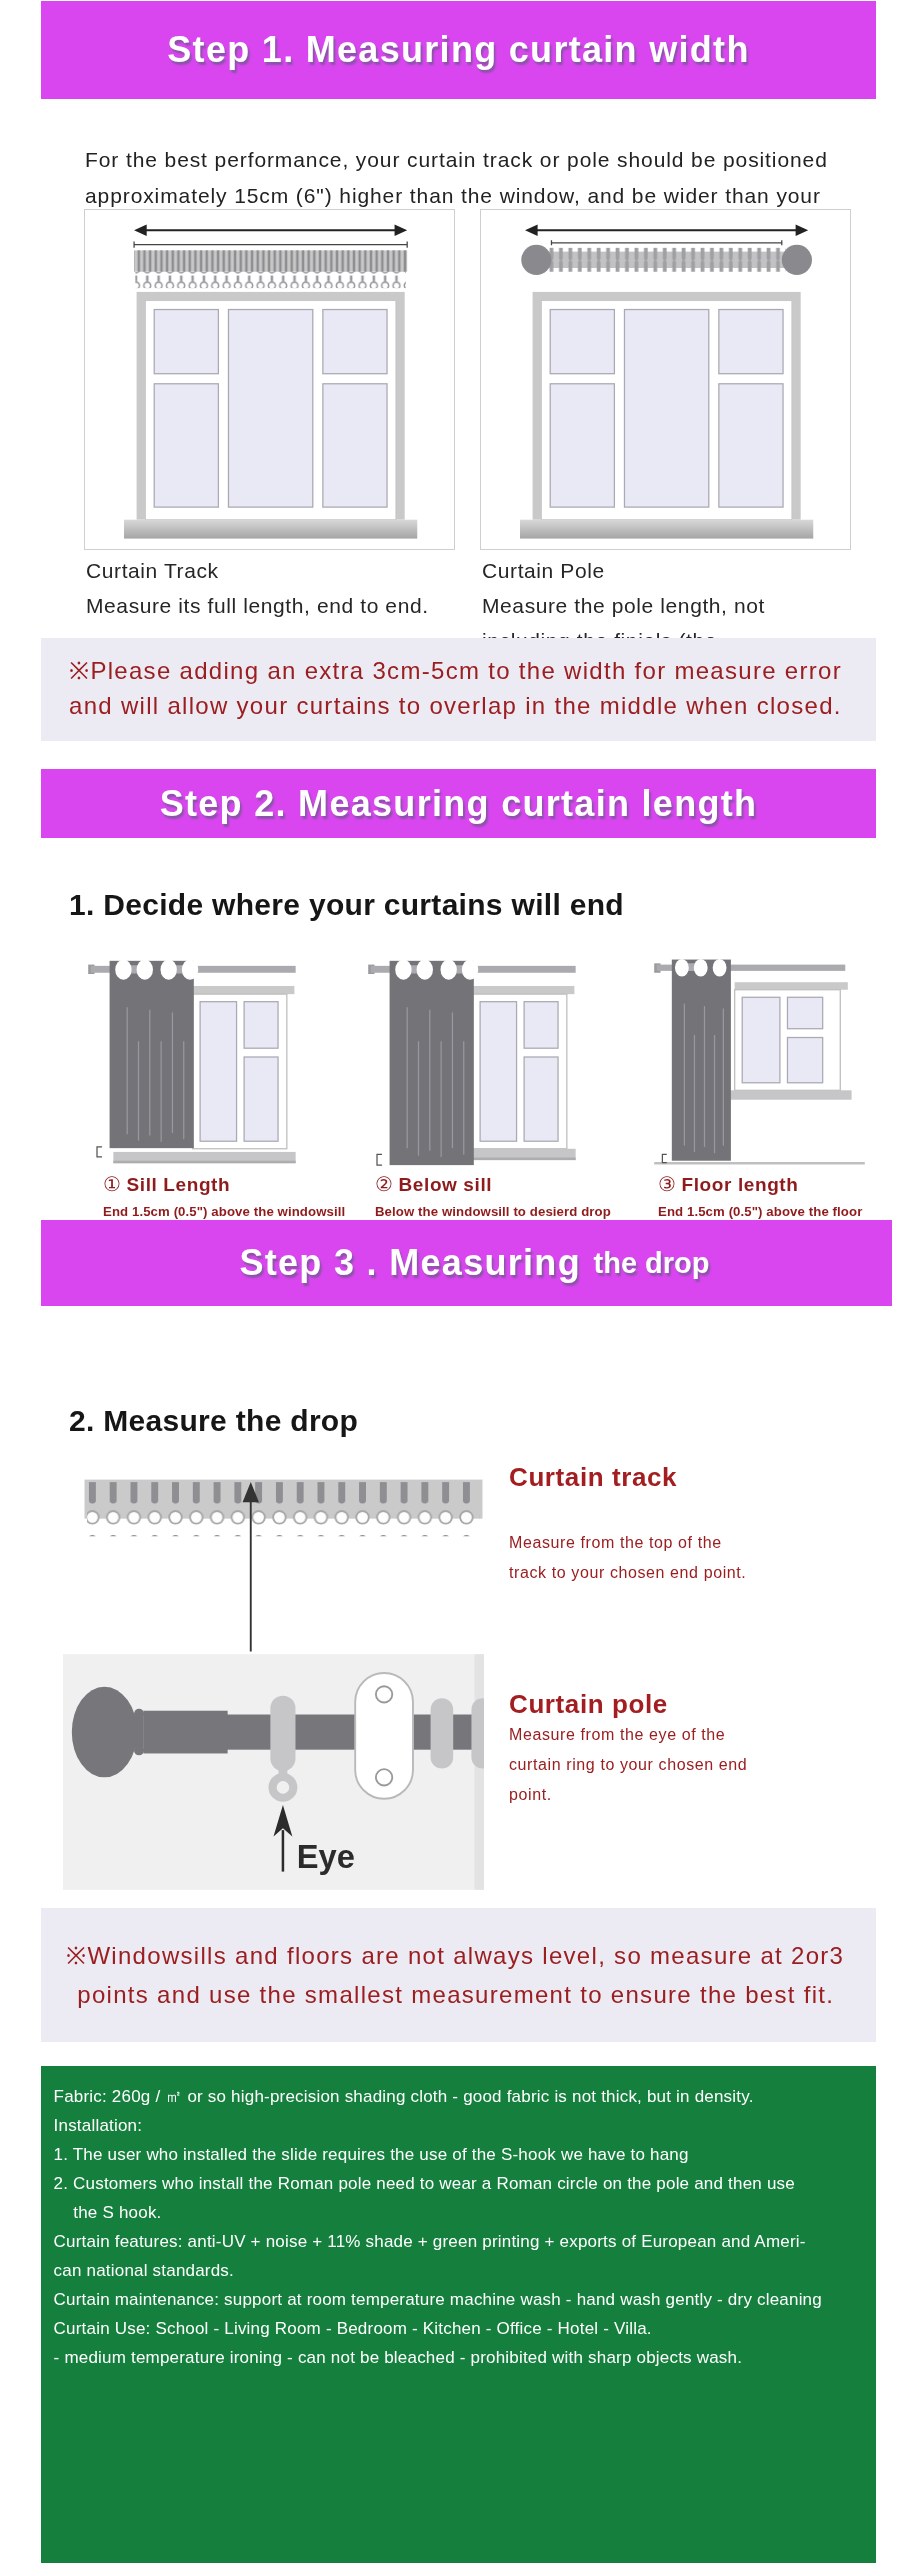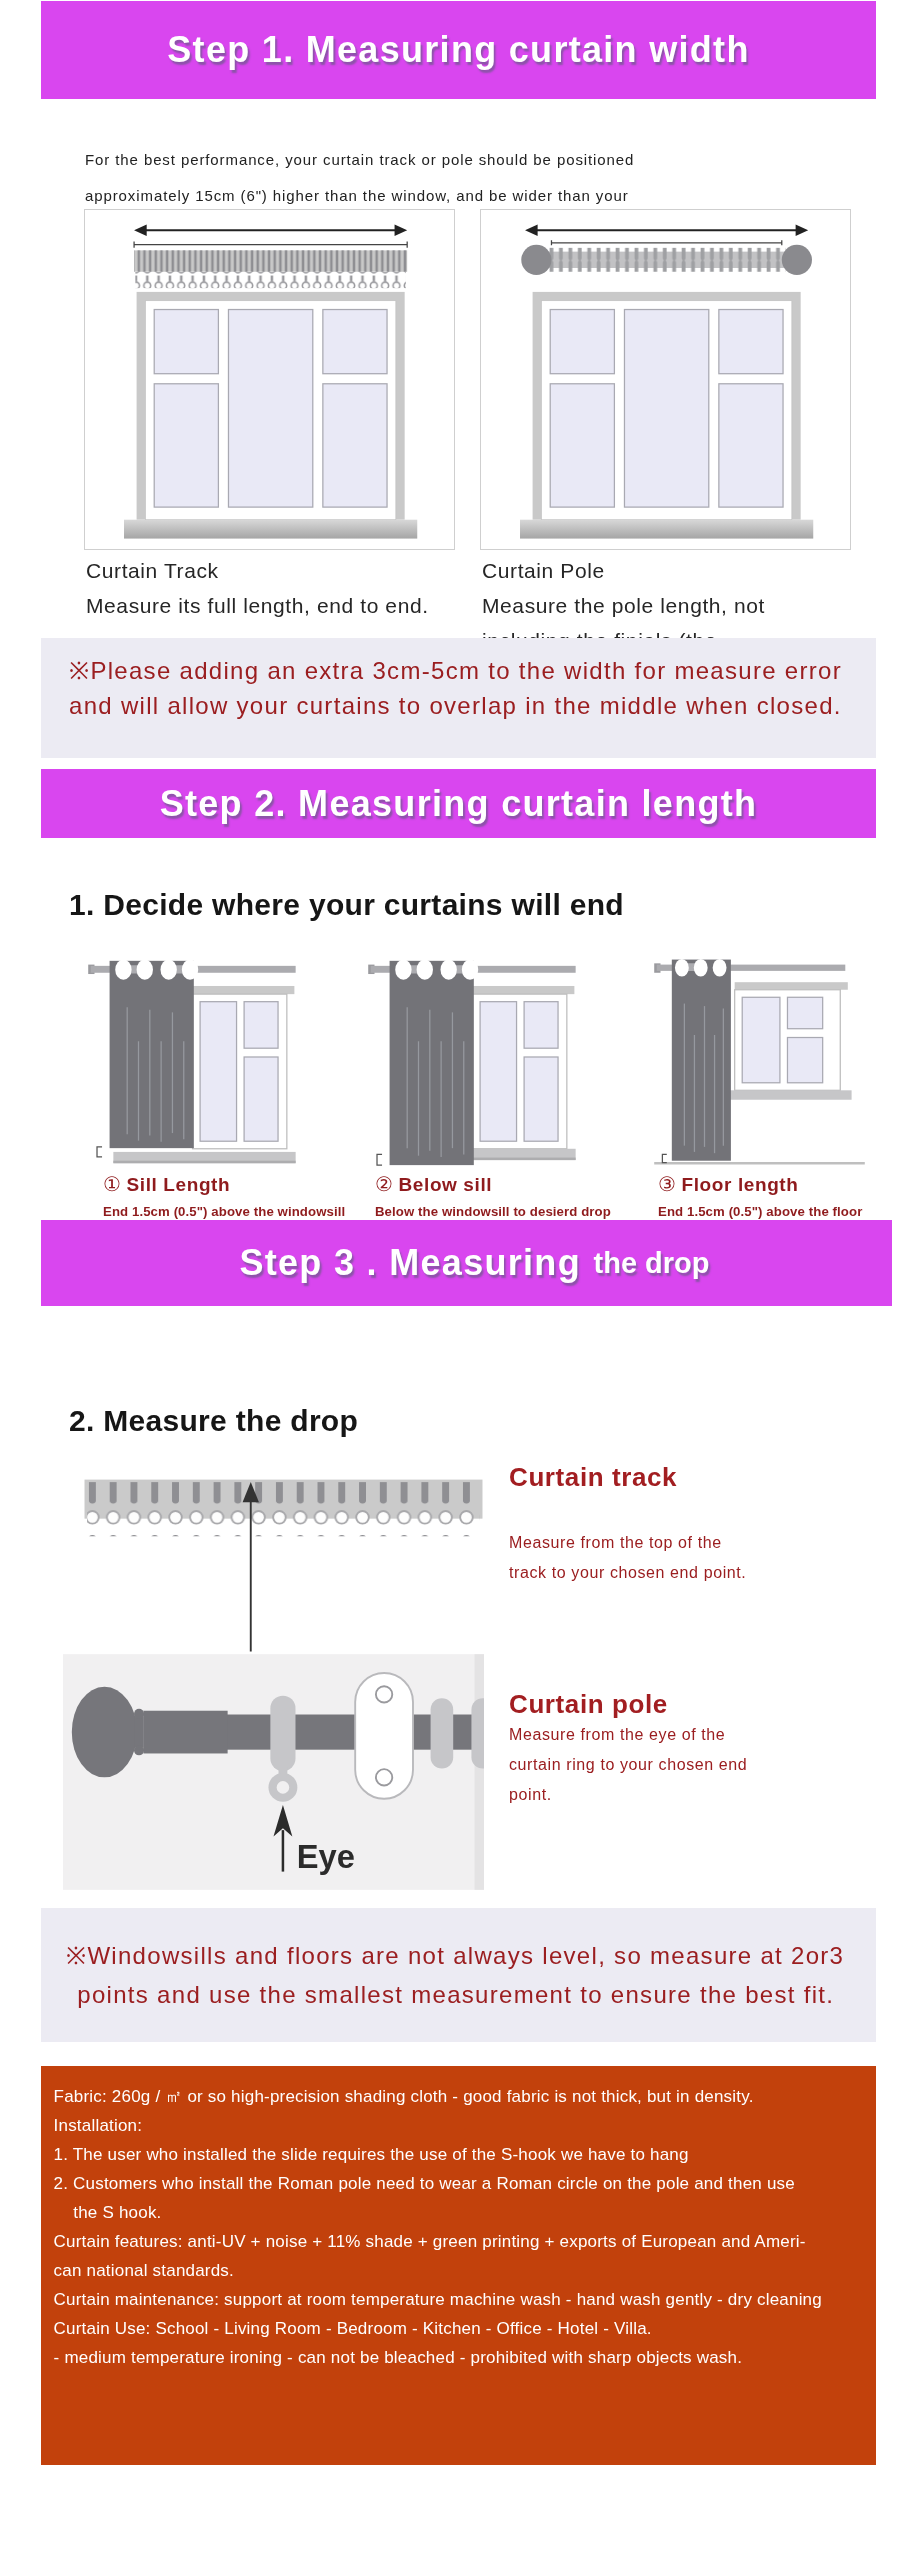--- a/index.html
+++ b/index.html
@@ -8,41 +8,41 @@
   .abs{position:absolute;}
 
   
   .banner{position:absolute;left:41px;width:835px;background:#d946ef;
           display:flex;align-items:center;justify-content:center;}
   .banner .btxt{color:#ffffff;font-weight:bold;font-size:36px;letter-spacing:1.3px;
           text-shadow:1.9px 2.5px 1.9px rgba(75,95,110,.55);white-space:nowrap;}
   .banner .btxt-sub{color:#ffffff;font-weight:bold;font-size:29px;letter-spacing:0px;
           margin-left:12.6px;text-shadow:1.9px 2.5px 1.9px rgba(75,95,110,.55);white-space:nowrap;}
 
-  .intro{position:absolute;left:85px;top:142px;font-size:15px;line-height:36px;
+  .intro{position:absolute;left:85px;top:142px;font-size:21px;line-height:36px;
          letter-spacing:0.9px;color:#222;white-space:nowrap;}
 
   .wbox{position:absolute;top:209px;width:371px;height:341px;border:0.6px solid #cfcfcf;background:#fff;box-sizing:border-box;}
   .wlabel{position:absolute;top:553px;font-size:21px;line-height:35px;letter-spacing:0.6px;color:#262626;white-space:nowrap;}
 
   .notice{position:absolute;left:41px;width:835px;background:#ECEBF3;box-sizing:border-box;
           color:#9B1E20;font-size:24px;letter-spacing:1.3px;white-space:nowrap;}
   .notice .nline{display:block;}
 
   .blackhead{position:absolute;left:69px;font-size:30px;font-weight:bold;letter-spacing:0.3px;color:#161616;white-space:nowrap;}
 
   .lenopt-caption{position:absolute;top:1174px;color:#8F1B1D;white-space:nowrap;}
   .lenopt-caption .ct{font-size:19px;font-weight:bold;letter-spacing:0.6px;line-height:20px;}
   .lenopt-caption .ct .circ{font-weight:400;font-size:20px;margin-right:5px;}
   .lenopt-caption .cd{font-size:13.2px;font-weight:bold;letter-spacing:0.1px;margin-top:8.8px;}
 
   .droptitle{font-size:26px;font-weight:bold;letter-spacing:0.6px;color:#A21E21;white-space:nowrap;}
   .dropbody{font-size:16px;letter-spacing:0.6px;line-height:30px;color:#9B1E20;white-space:nowrap;}
 
-  .footer{position:absolute;left:41px;top:2066px;width:835px;height:399px;background:#c2410c;
+  .footer{position:absolute;left:41px;top:2066px;width:835px;height:497px;background:#15803d;
           box-sizing:border-box;padding:16.4px 12.6px;}
   .footer .fline{color:#ffffff;font-size:17px;line-height:29px;letter-spacing:0.2px;white-space:pre-wrap;}
 </style>
 </head>
 <body>
 
 <div class="page">
 
   <div class="banner" style="top:1.3px;height:98px;">
     <span class="btxt">Step 1. Measuring curtain width</span>
@@ -131,21 +131,21 @@
   <div class="wlabel" style="left:86px;">
     <div>Curtain Track</div>
     <div>Measure its full length, end to end.</div>
   </div>
   <div class="wlabel" style="left:482px;">
     <div>Curtain Pole</div>
     <div>Measure the pole length, not</div>
     <div>including the finials (the</div>
   </div>
 
-  <div class="notice" style="top:638px;height:120px;padding:15px 0 0 28px;line-height:35px;">
+  <div class="notice" style="top:638px;height:103px;padding:15px 0 0 28px;line-height:35px;">
     <span class="nline">※Please adding an extra 3cm-5cm to the width for measure error</span>
     <span class="nline">and will allow your curtains to overlap in the middle when closed.</span>
   </div>
 
   <div class="banner" style="top:769px;height:69px;">
     <span class="btxt">Step 2. Measuring curtain length</span>
   </div>
 
   <div class="blackhead" style="top:888px;">1. Decide where your curtains will end</div>
 

